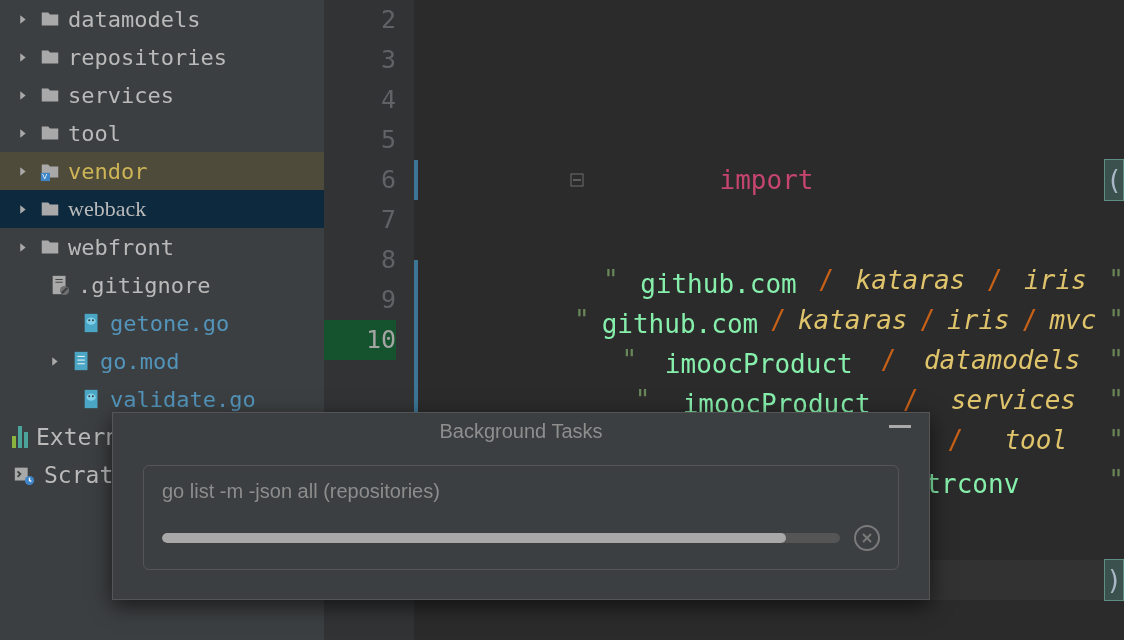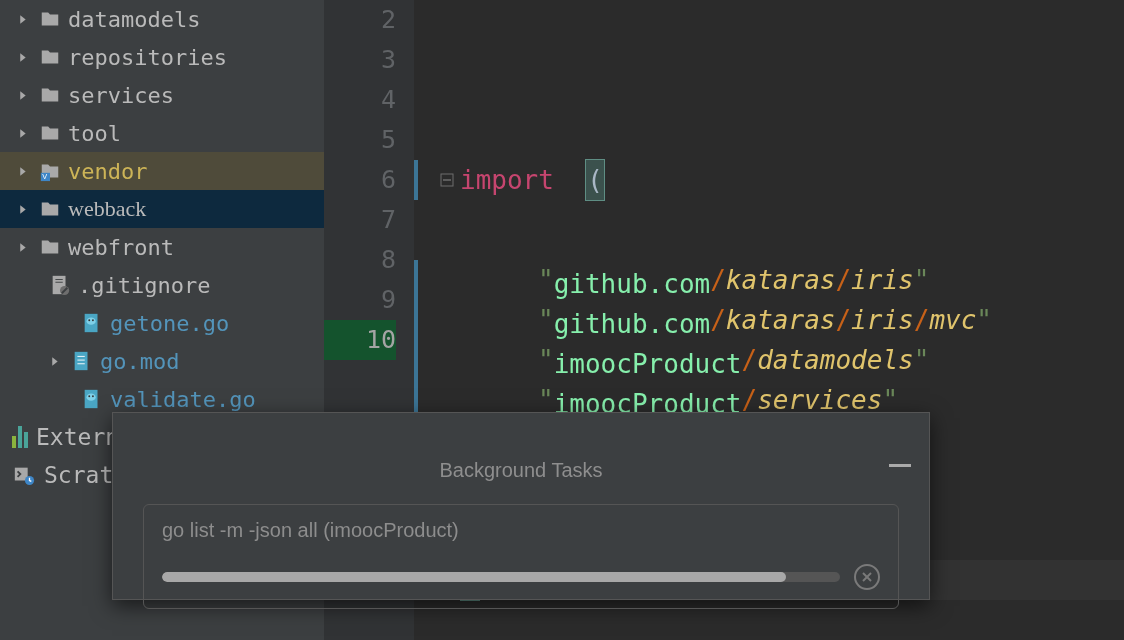--- a/index.html
+++ b/index.html
@@ -77,20 +77,21 @@
     flex: 1;
     position: relative;
     padding-top: 0;
     white-space: pre;
   }
   .code-line {
     height: 40px;
     line-height: 40px;
     display:flex;
     align-items:center;
+    justify-content:space-between;
   }
   .indent-guide {
     width: 4px;
     height: 100%;
     background: #3c7596;
     margin-right: 20px;
   }
   .fold {
     width: 18px; height:18px;
     display:inline-flex; align-items:center; justify-content:center;
@@ -118,21 +119,20 @@
     box-shadow: 0 6px 20px rgba(0,0,0,.6);
     font-family: -apple-system, "Helvetica Neue", Arial, sans-serif;
   }
   .popup-title {
     text-align: center;
     color: #8e8e8e;
     font-size: 20px;
     height: 36px;
     line-height: 36px;
     position: relative;
-    margin-top: 39px;
   }
   .popup-min {
     position:absolute; right:18px; top:12px;
     width:22px; height:3px; background:#aaa;
   }
   .task-box {
     margin: 16px 30px 14px 30px;
     border: 1px solid #555;
     border-radius: 6px;
     padding: 14px 18px 18px 18px;
@@ -379,21 +379,21 @@
     
   </div>
 </div>
 
 <div class="popup">
   <div class="popup-title">
     <span>Background Tasks</span>
     <div class="popup-min"></div>
   </div>
   <div class="task-box">
-    <div class="task-cmd">go list -m -json all (imoocProduct)</div>
+    <div class="task-cmd">go list -m -json all (repositories)</div>
     <div class="task-bar-row">
       <div class="task-bar">
           <div class="task-bar-fill"></div>
         </div>
       <div class="task-cancel">
         <svg width="12" height="12" viewBox="0 0 12 12">
             <line x1="2" y1="2" x2="10" y2="10" stroke="#7a7a7a" stroke-width="2"></line>
             <line x1="10" y1="2" x2="2" y2="10" stroke="#7a7a7a" stroke-width="2"></line>
           </svg>
       </div>

